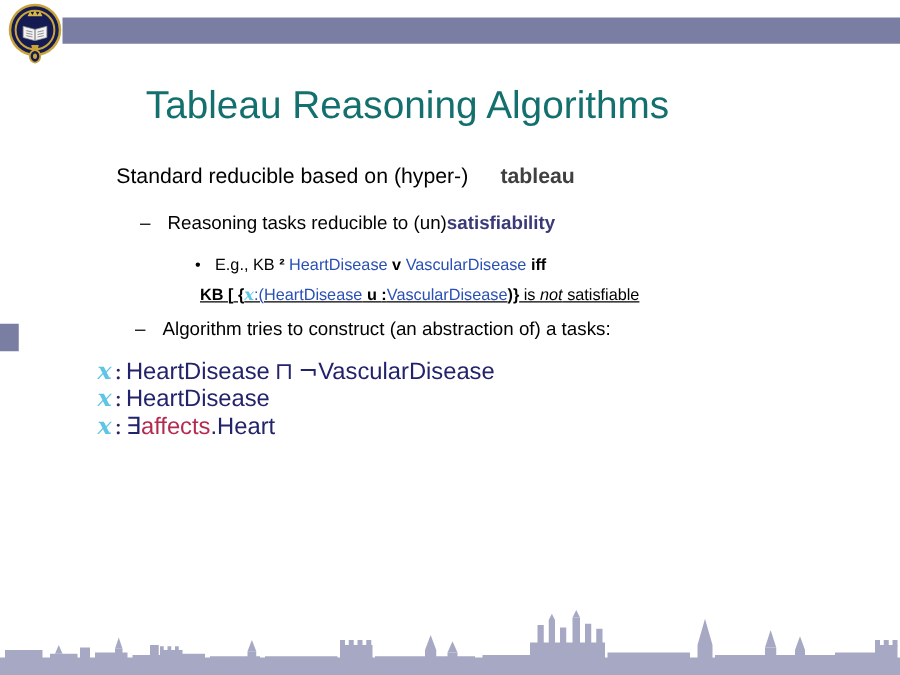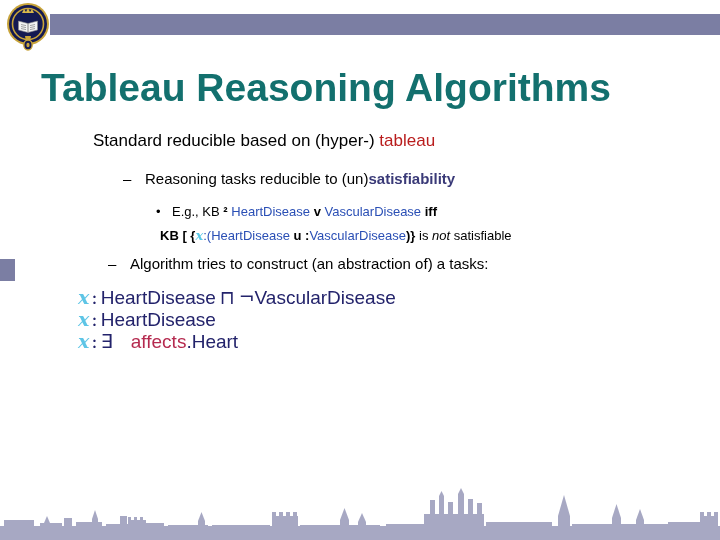--- a/index.html
+++ b/index.html
@@ -49,41 +49,41 @@
     background: #7b7ea3;
   }
 
   
   .title {
     position: absolute;
     left: 0px;
     top: 66px;
     width: 652px;
     text-align: center;
-    font-size: 39px;
-    font-weight: bold;
+    font-size: 31px;
+    font-weight: normal;
     color: #13706e;
     letter-spacing: 0px;
     white-space: nowrap;
   }
 
   
   .lvl1 {
     position: absolute;
     left: 93px;
     top: 131px;
     font-size: 17px;
     color: #000000;
     white-space: nowrap;
   }
-  .lvl1 .hl { color: #b91c1c; font-weight: normal; }
+  .lvl1 .hl { color: #404040; font-weight: bold; margin-left: 21px; }
 
   .lvl2a {
     position: absolute;
-    left: 123px;
+    left: 112px;
     top: 170px;
     font-size: 15px;
     color: #000000;
     white-space: nowrap;
   }
   .lvl2a .hl { color: #3a3a78; font-weight: bold; }
   .dash { display: inline-block; width: 22px; }
 
   .lvl3a {
     position: absolute;
@@ -93,20 +93,21 @@
     color: #000000;
     white-space: nowrap;
   }
   .lvl3b {
     position: absolute;
     left: 160px;
     top: 228px;
     font-size: 13px;
     color: #000000;
     white-space: nowrap;
+    text-decoration: underline;
   }
   .bulletdot { display: inline-block; width: 16px; }
   .cls { color: #2a4fb5; }
   .b  { font-weight: bold; }
   .it { font-style: italic; }
   .xvar {
     color: #59c8e8;
     font-style: italic;
     font-family: "DejaVu Serif", serif;
     font-weight: bold;
@@ -136,21 +137,21 @@
   .mvar {
     color: #5ec5e6;
     font-style: italic;
     font-weight: bold;
     font-family: "DejaVu Serif", serif;
   }
   .mcolon { color: #23236b; padding: 0 3px 0 2px; }
   .mconcept { color: #23236b; font-family: "Liberation Sans", sans-serif; }
   .mop { color: #23236b; font-family: "DejaVu Sans", sans-serif; padding: 0 4px; }
   .mneg { color: #23236b; font-family: "DejaVu Sans", sans-serif; }
-  .mrole { color: #b52a4f; font-family: "Liberation Sans", sans-serif; padding-left: 18px; }
+  .mrole { color: #b52a4f; font-family: "Liberation Sans", sans-serif; }
   .mexists { color: #23236b; font-family: "DejaVu Sans", sans-serif; }
 
   
   .skyline {
     position: absolute;
     left: 0;
     bottom: 0;
     width: 720px;
     height: 60px;
     opacity: 0.75;

